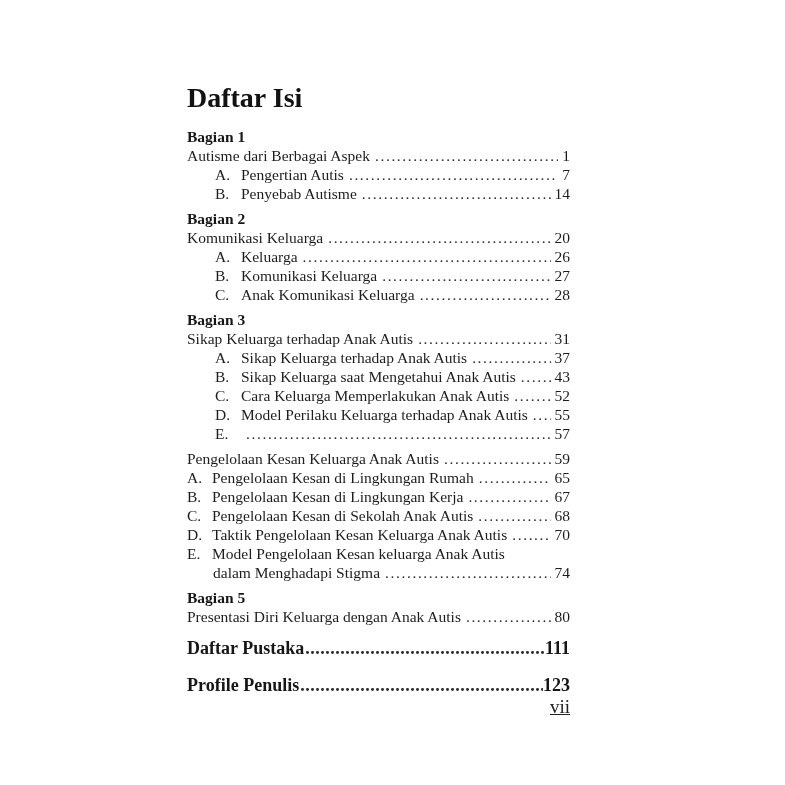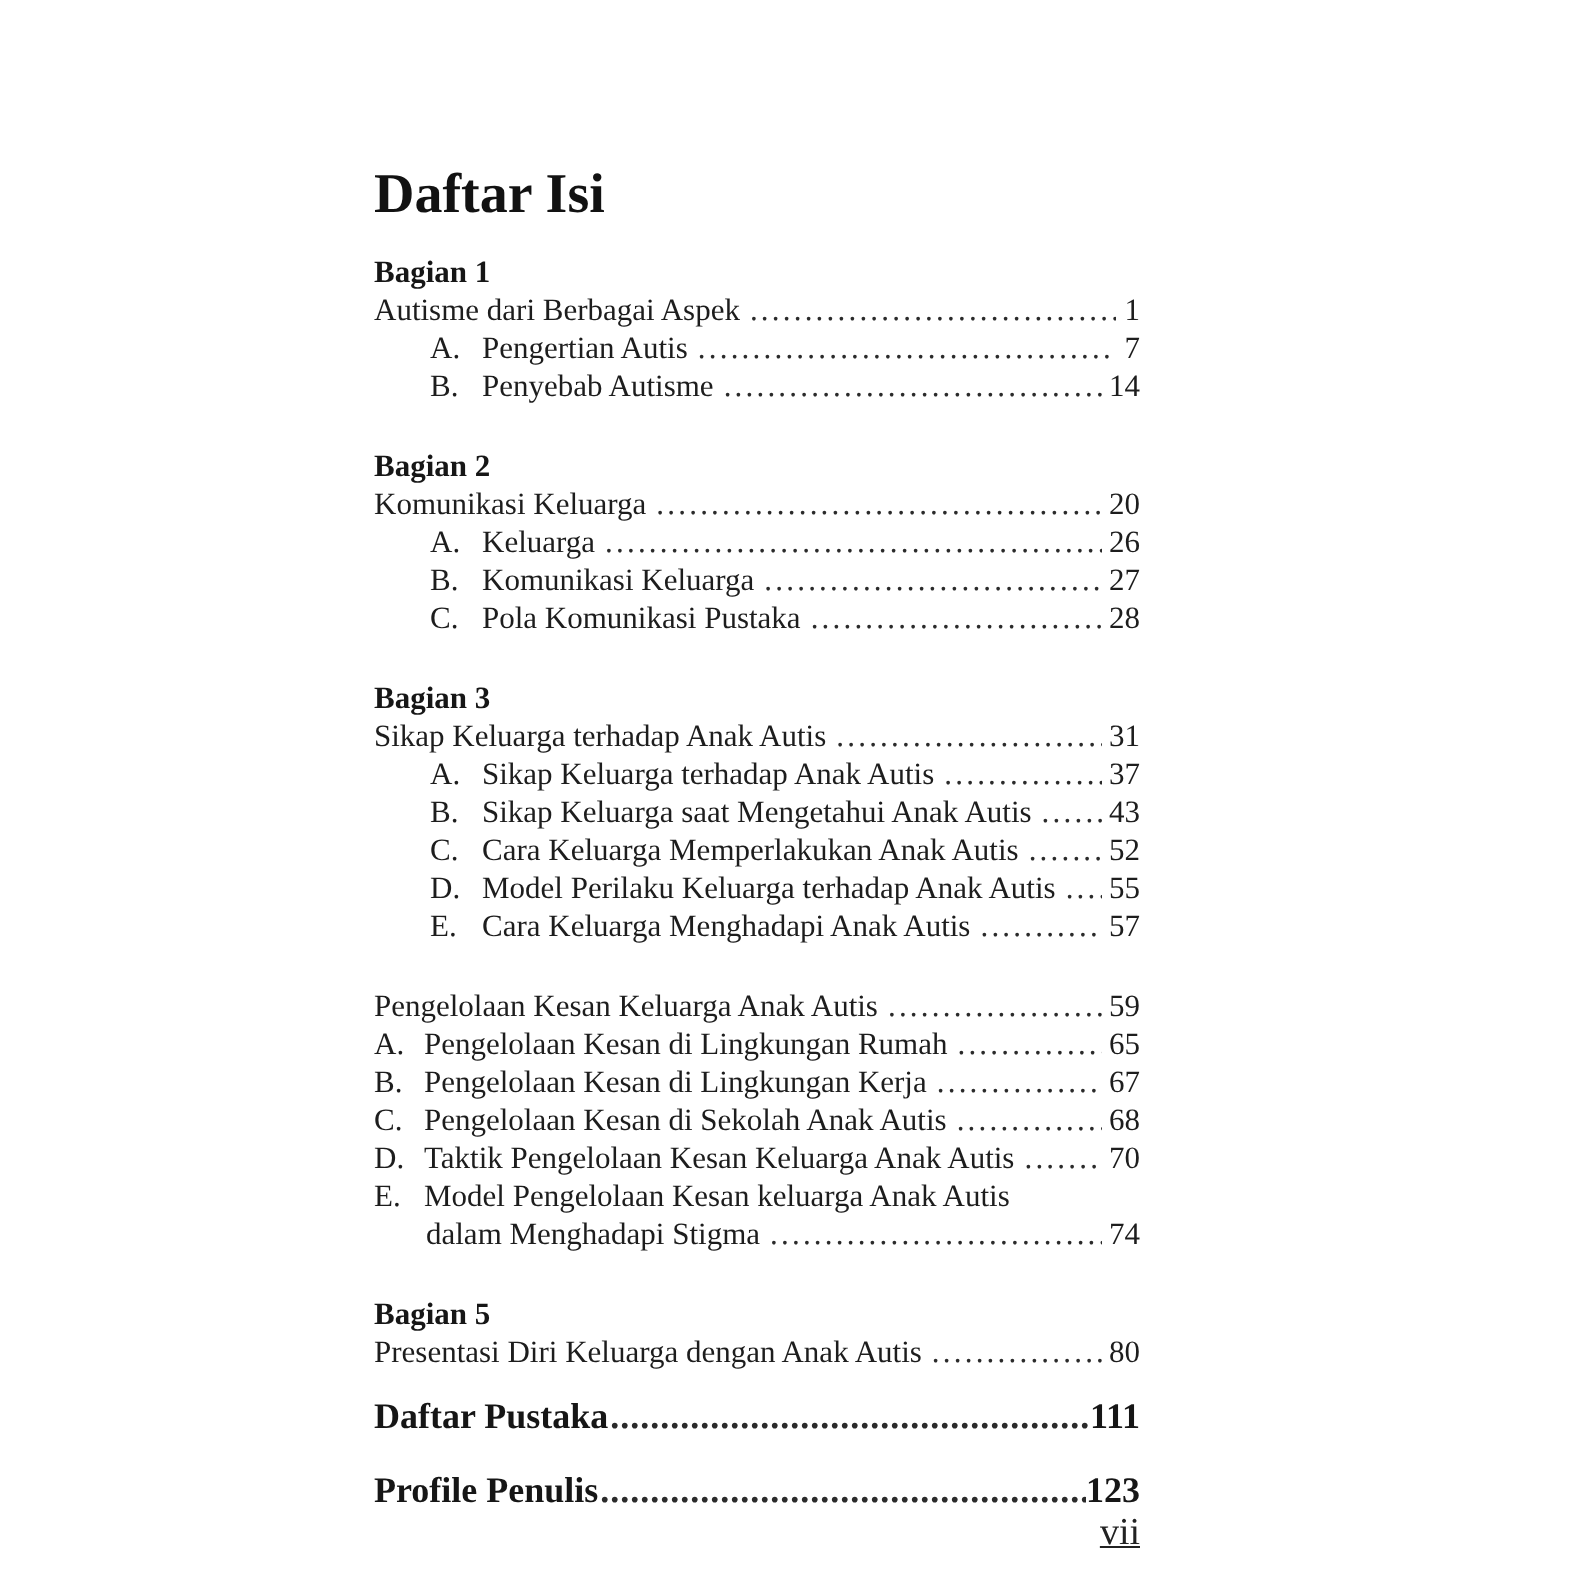--- a/index.html
+++ b/index.html
@@ -19,21 +19,21 @@
     top: 82px;
     width: 383px;
   }
   .title {
     font-size: 28px;
     line-height: 1.12;
     font-weight: bold;
     color: #121212;
     margin-bottom: 14px;
   }
-  .section { margin-top: 21px; }
+  .section { margin-top: 6px; }
   #sections .section:first-child { margin-top: 0; }
   .heading {
     font-weight: bold;
     font-size: 15.5px;
     line-height: 19px;
     color: #161616;
   }
   .row {
     display: flex;
     align-items: baseline;
@@ -123,21 +123,21 @@
             <span class="pagenum">26</span>
           </div>
           <div class="row sub">
             <span class="letter">B.</span>
             <span class="label">Komunikasi Keluarga</span>
             <span class="dots"></span>
             <span class="pagenum">27</span>
           </div>
           <div class="row sub">
             <span class="letter">C.</span>
-            <span class="label">Pola Komunikasi Pustaka</span>
+            <span class="label">Anak Komunikasi Keluarga</span>
             <span class="dots"></span>
             <span class="pagenum">28</span>
           </div>
         </div>
         <div class="section">
           <div class="heading">Bagian 3</div>
           <div class="row flush">
             <span class="label">Sikap Keluarga terhadap Anak Autis</span>
             <span class="dots"></span>
             <span class="pagenum">31</span>
@@ -161,21 +161,20 @@
             <span class="pagenum">52</span>
           </div>
           <div class="row sub">
             <span class="letter">D.</span>
             <span class="label">Model Perilaku Keluarga terhadap Anak Autis</span>
             <span class="dots"></span>
             <span class="pagenum">55</span>
           </div>
           <div class="row sub">
             <span class="letter">E.</span>
-            <span class="label">Cara Keluarga Menghadapi Anak Autis</span>
             <span class="dots"></span>
             <span class="pagenum">57</span>
           </div>
         </div>
         <div class="section">
           <div class="row flush">
             <span class="label">Pengelolaan Kesan Keluarga Anak Autis</span>
             <span class="dots"></span>
             <span class="pagenum">59</span>
           </div>

